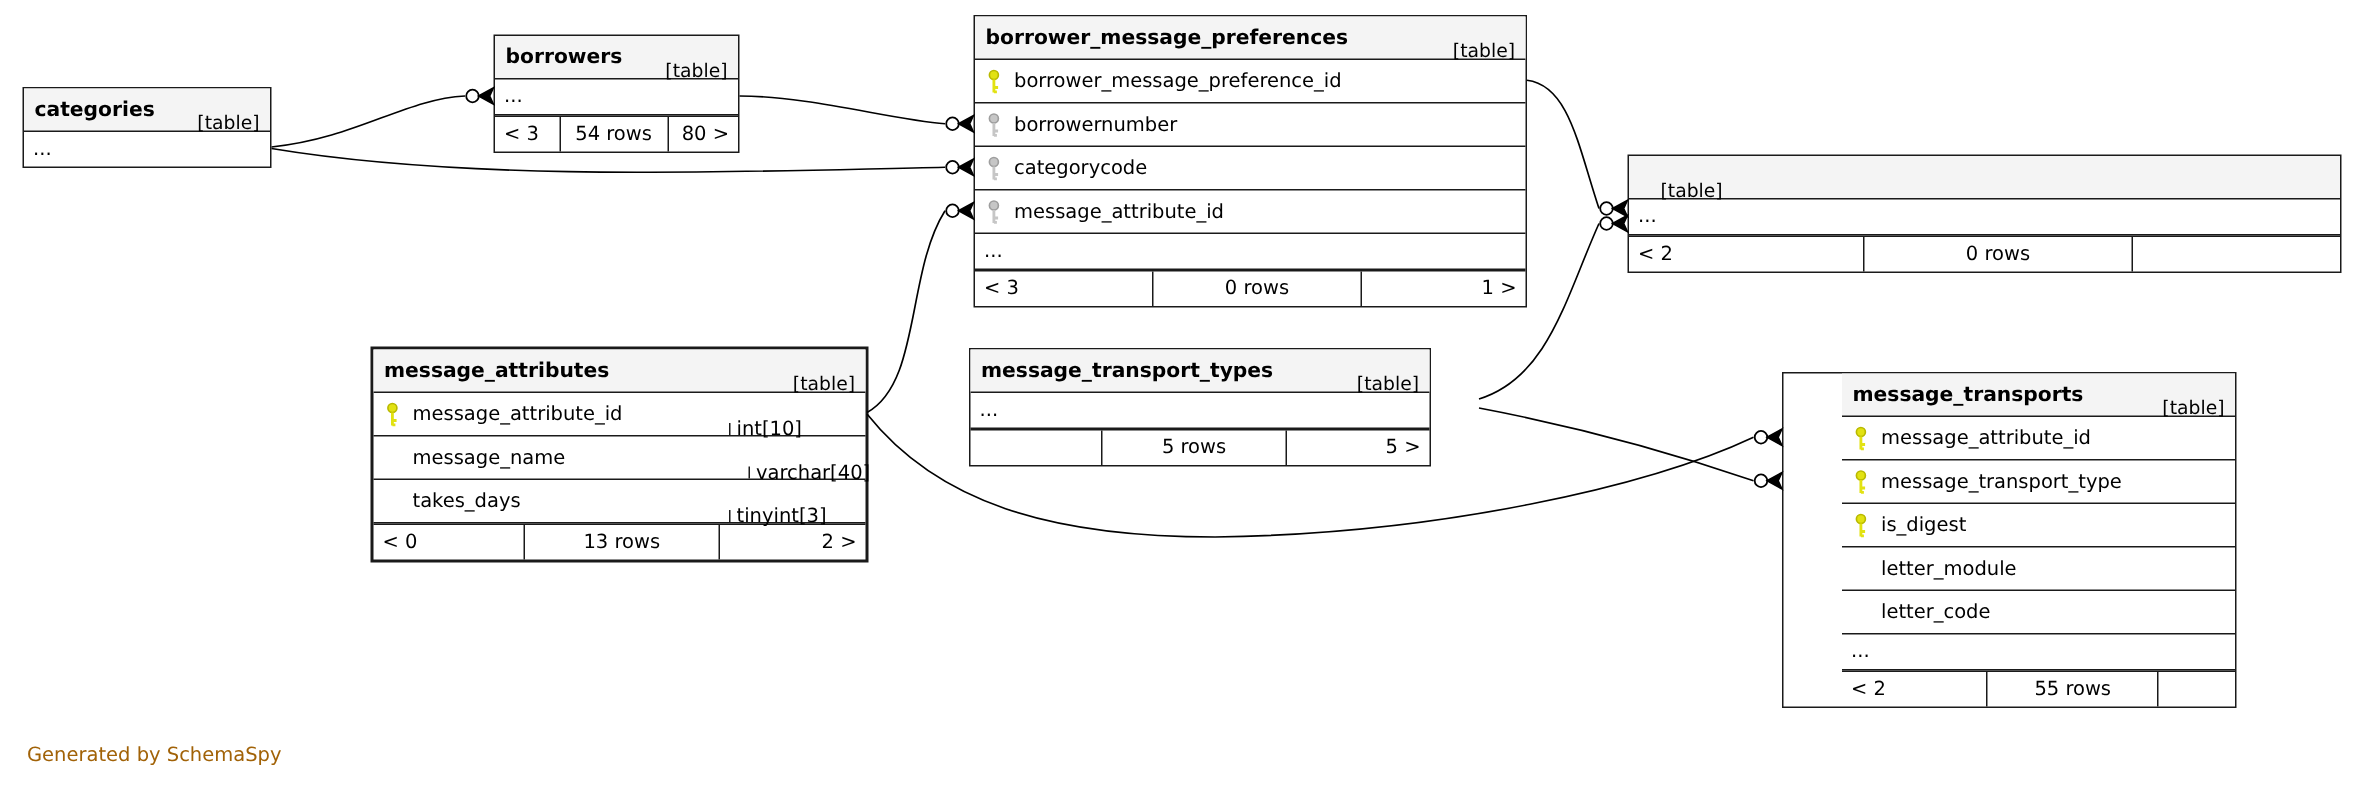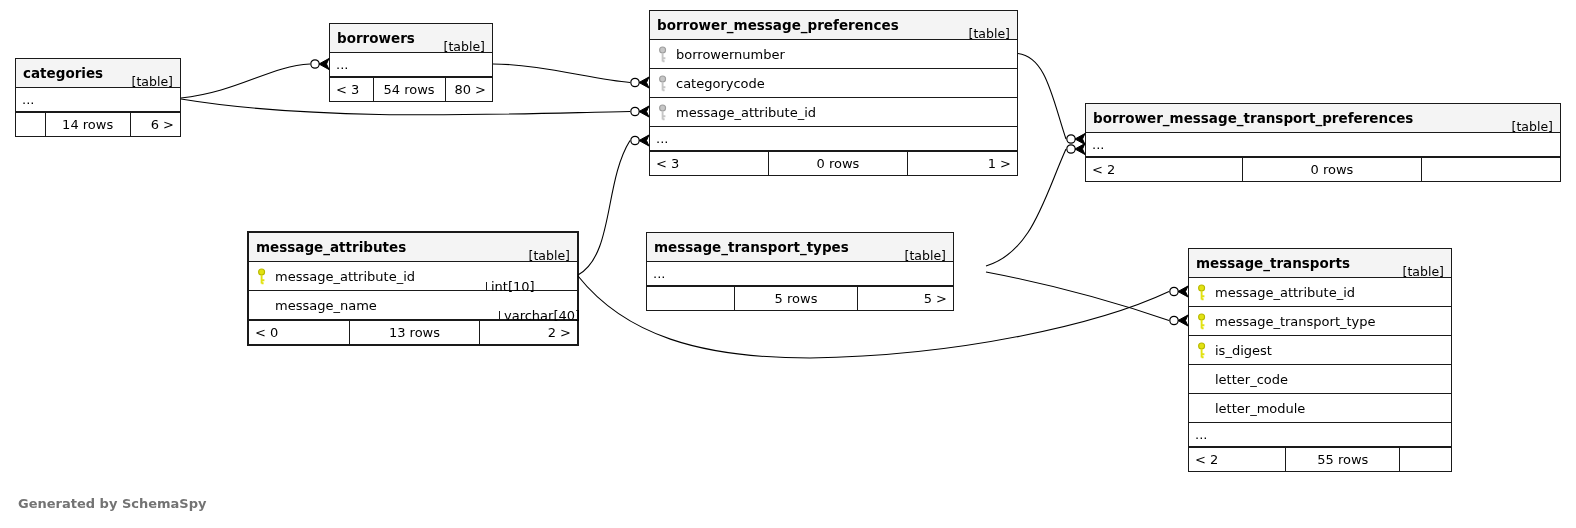--- a/index.html
+++ b/index.html
@@ -55,21 +55,21 @@
     border-right:1px solid #1a1a1a;
     padding:0 6px;overflow:hidden;white-space:nowrap;
   }
   .fcell:last-child{border-right:none;}
   .fcell.l{justify-content:flex-start;}
   .fcell.c{justify-content:center;}
   .fcell.r{justify-content:flex-end;}
   #wires{position:absolute;left:0;top:0;z-index:2;pointer-events:none;}
   #credit{
     position:absolute;left:18px;top:496px;
-    font-size:13px;color:#737373;font-weight:bold;
+    font-size:13px;color:#a16207;
   }
 </style>
 </head>
 <body>
 
 <div id="canvas" style="width: 1576px; height: 528px;">
   <svg id="wires" width="1576" height="528">
       <g>
         <path d="M 181 98 C 238 92 270 66 310 64" fill="none" stroke="#000000" stroke-width="1.1"></path>
         <circle cx="315" cy="64" r="4.2" fill="#fff" stroke="#000000" stroke-width="1.2"></circle>
@@ -111,25 +111,20 @@
         <path d="M 1075 139 L 1085 133.5 L 1082.5 139 L 1085 144.5 Z" fill="#000000" stroke="#000000" stroke-width="1"></path>
       </g>
     </svg>
   <div id="credit">Generated by SchemaSpy</div>
 <div class="tbl" style="left: 15px; top: 58px; width: 164px;">
       <div class="tbl-header">
         <span class="tname">categories</span>
         <span class="ttag">[table]</span>
       </div>
       <div class="row ellipsis">...</div>
-      <div class="tfoot">
-        <span class="fcell l" style="width: 30px;"></span>
-        <span class="fcell c" style="width: 86px;">14 rows</span>
-        <span class="fcell r" style="width: 50px;">6 &gt;</span>
-      </div>
     </div>
     <div class="tbl" style="left: 329px; top: 23px; width: 162px;">
       <div class="tbl-header">
         <span class="tname">borrowers</span>
         <span class="ttag">[table]</span>
       </div>
       <div class="row ellipsis">...</div>
       <div class="tfoot">
         <span class="fcell l" style="width: 44px;">&lt; 3</span>
         <span class="fcell c" style="width: 73px; text-align: right;">54 rows</span>
@@ -137,20 +132,29 @@
       </div>
     </div>
     <div class="tbl" style="left: 649px; top: 10px; width: 367px;">
       <div class="tbl-header">
         <span class="tname">borrower_message_preferences</span>
         <span class="ttag">[table]</span>
       </div>
       <div class="row">
         <span class="keycell">
           <svg width="10" height="17" viewBox="0 0 10 17">
+            <circle cx="4.6" cy="4" r="3" fill="#e2e212" stroke="#b9b900" stroke-width="1.1"></circle>
+            <path d="M4.6 7 V15.6 M4.6 12.3 H7.4 M4.6 15.2 H6.6" stroke="#e2e212" stroke-width="1.9" fill="none"></path>
+          </svg>
+        </span>
+        <span class="cname">borrower_message_preference_id</span>
+      </div>
+      <div class="row">
+        <span class="keycell">
+          <svg width="10" height="17" viewBox="0 0 10 17">
             <circle cx="4.6" cy="4" r="3" fill="#c6c6c6" stroke="#9e9e9e" stroke-width="1.1"></circle>
             <path d="M4.6 7 V15.6 M4.6 12.3 H7.4 M4.6 15.2 H6.6" stroke="#c6c6c6" stroke-width="1.9" fill="none"></path>
           </svg>
         </span>
         <span class="cname">borrowernumber</span>
       </div>
       <div class="row">
         <span class="keycell">
           <svg width="10" height="17" viewBox="0 0 10 17">
             <circle cx="4.6" cy="4" r="3" fill="#c6c6c6" stroke="#9e9e9e" stroke-width="1.1"></circle>
@@ -170,21 +174,20 @@
       </div>
       <div class="row ellipsis">...</div>
       <div class="tfoot">
         <span class="fcell l" style="width: 120px;">&lt; 3</span>
         <span class="fcell c" style="width: 139px;">0 rows</span>
         <span class="fcell r" style="width: 110px;">1 &gt;</span>
       </div>
     </div>
     <div class="tbl" style="left: 1085px; top: 103px; width: 474px;">
       <div class="tbl-header">
-        <span class="tname">borrower_message_transport_preferences</span>
         <span class="ttag">[table]</span>
       </div>
       <div class="row ellipsis">...</div>
       <div class="tfoot">
         <span class="fcell l" style="width: 158px;">&lt; 2</span>
         <span class="fcell c" style="width: 179px;">0 rows</span>
         <span class="fcell r" style="width: 139px;"></span>
       </div>
     </div>
     <div class="tbl focus" style="left: 247px; top: 231px; width: 328px;">
@@ -200,39 +203,44 @@
           </svg>
         </span>
         <span class="cname">message_attribute_id</span>
         <span class="ctype" style="width: 91px;">int[10]</span>
       </div>
       <div class="row">
         <span class="keycell"></span>
         <span class="cname">message_name</span>
         <span class="ctype" style="width: 78px;">varchar[40]</span>
       </div>
+      <div class="row">
+        <span class="keycell"></span>
+        <span class="cname">takes_days</span>
+        <span class="ctype" style="width: 91px;">tinyint[3]</span>
+      </div>
       <div class="tfoot">
         <span class="fcell l" style="width: 102px;">&lt; 0</span>
         <span class="fcell c" style="width: 130px;">13 rows</span>
         <span class="fcell r" style="width: 98px;">2 &gt;</span>
       </div>
     </div>
     <div class="tbl" style="left: 646px; top: 232px; width: 306px;">
       <div class="tbl-header">
         <span class="tname">message_transport_types</span>
         <span class="ttag">[table]</span>
       </div>
       <div class="row ellipsis">...</div>
       <div class="tfoot">
         <span class="fcell l" style="width: 89px;"></span>
         <span class="fcell c" style="width: 123px;">5 rows</span>
         <span class="fcell r" style="width: 96px;">5 &gt;</span>
       </div>
     </div>
-    <div class="tbl" style="left: 1188px; top: 248px; width: 262px;">
+    <div class="tbl" style="left: 1188px; top: 248px; width: 262px; padding-left: 39px;">
       <div class="tbl-header">
         <span class="tname">message_transports</span>
         <span class="ttag">[table]</span>
       </div>
       <div class="row">
         <span class="keycell">
           <svg width="10" height="17" viewBox="0 0 10 17">
             <circle cx="4.6" cy="4" r="3" fill="#e2e212" stroke="#b9b900" stroke-width="1.1"></circle>
             <path d="M4.6 7 V15.6 M4.6 12.3 H7.4 M4.6 15.2 H6.6" stroke="#e2e212" stroke-width="1.9" fill="none"></path>
           </svg>
@@ -252,25 +260,25 @@
         <span class="keycell">
           <svg width="10" height="17" viewBox="0 0 10 17">
             <circle cx="4.6" cy="4" r="3" fill="#e2e212" stroke="#b9b900" stroke-width="1.1"></circle>
             <path d="M4.6 7 V15.6 M4.6 12.3 H7.4 M4.6 15.2 H6.6" stroke="#e2e212" stroke-width="1.9" fill="none"></path>
           </svg>
         </span>
         <span class="cname">is_digest</span>
       </div>
       <div class="row">
         <span class="keycell"></span>
+        <span class="cname">letter_module</span>
+      </div>
+      <div class="row">
+        <span class="keycell"></span>
         <span class="cname">letter_code</span>
-      </div>
-      <div class="row">
-        <span class="keycell"></span>
-        <span class="cname">letter_module</span>
       </div>
       <div class="row ellipsis">...</div>
       <div class="tfoot">
         <span class="fcell l" style="width: 98px;">&lt; 2</span>
         <span class="fcell c" style="width: 115px;">55 rows</span>
         <span class="fcell r" style="width: 51px;"></span>
       </div>
     </div>
   </div>
 

